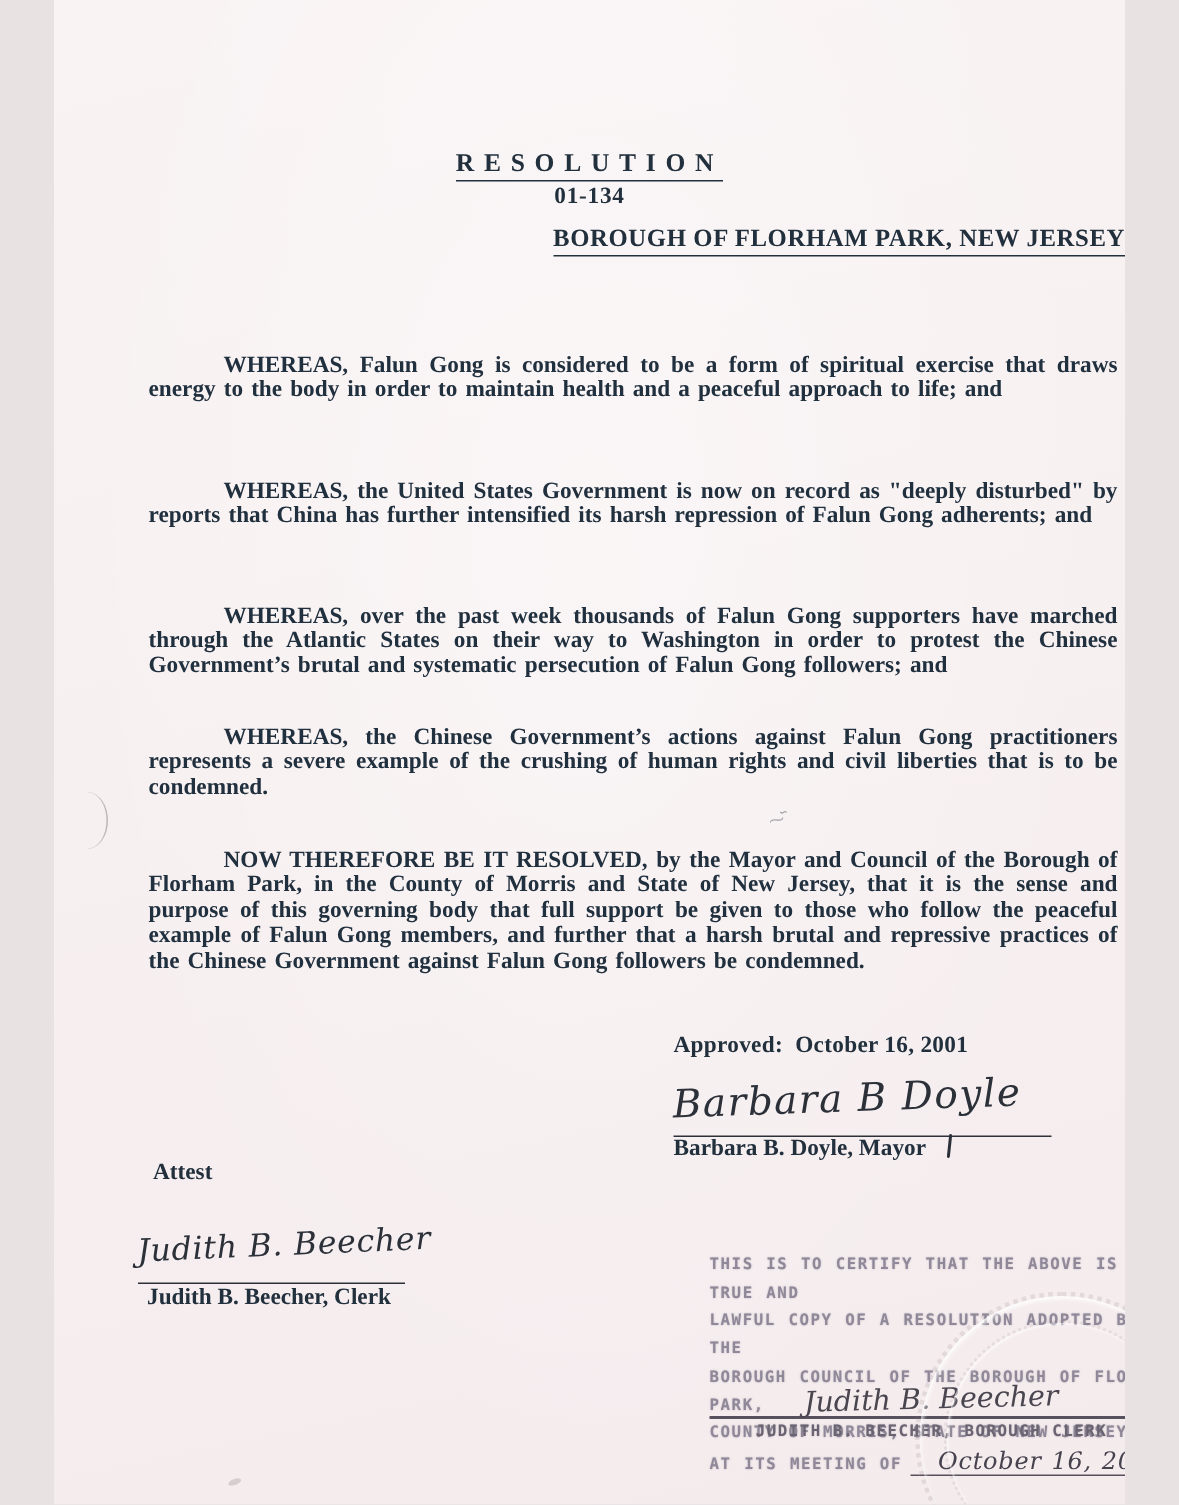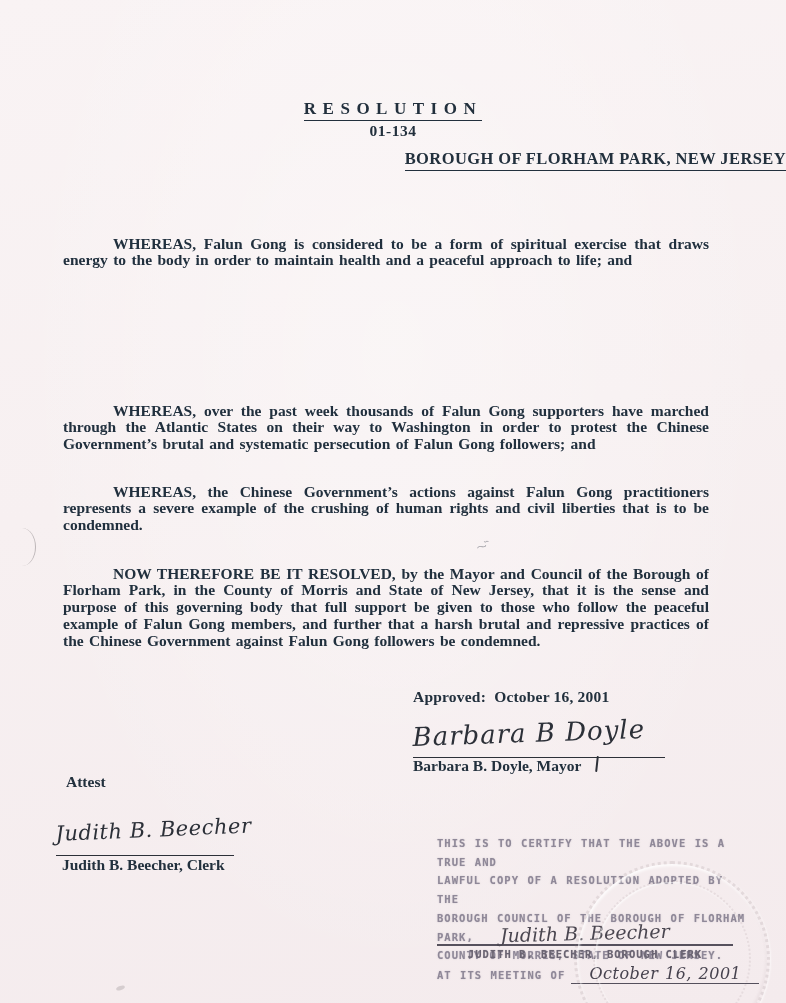--- a/index.html
+++ b/index.html
@@ -1,18 +1,18 @@
 <!DOCTYPE html>
 <html><head>
 <meta charset="utf-8">
 <style>
   html,body{margin:0;padding:0;background:#e8e2e3;}
   .page{
     position:relative;
-    width:786px;height:1003px;
+    width:714px;height:1003px;
     margin:0 auto;
     background:
       radial-gradient(ellipse at 50% 35%, rgba(255,255,255,0.35), rgba(0,0,0,0) 70%),
       linear-gradient(168deg,#f9f3f4 0%,#f7f0f1 45%,#f4ebed 100%);
     overflow:hidden;
     font-family:"Liberation Serif", serif;
     color:#22303d;
   }
   
   .header{position:absolute;top:99px;left:0;width:100%;text-align:center;}
@@ -140,20 +140,21 @@
 
   <div class="header">
     <div><span class="title">RESOLUTION</span></div>
     <div class="res-number">01-134</div>
   </div>
   <div class="subtitle-wrap">
     <span class="subtitle">BOROUGH OF FLORHAM PARK, NEW JERSEY</span>
   </div>
 
   <p class="para" id="p1">WHEREAS, Falun Gong is considered to be a form of spiritual exercise that draws energy to the body in order to maintain health and a peaceful approach to life; and</p>
+  <p class="para" id="p2">WHEREAS, the United States Government is now on record as "deeply disturbed" by reports that China has further intensified its harsh repression of Falun Gong adherents; and</p>
   <p class="para" id="p4">WHEREAS, the Chinese Government’s actions against Falun Gong practitioners represents a severe example of the crushing of human rights and civil liberties that is to be condemned.</p>
   <p class="para" id="p3">WHEREAS, over the past week thousands of Falun Gong supporters have marched through the Atlantic States on their way to Washington in order to protest the Chinese Government’s brutal and systematic persecution of Falun Gong followers; and</p>
   <p class="para" id="p5">NOW THEREFORE BE IT RESOLVED, by the Mayor and Council of the Borough of Florham Park, in the County of Morris and State of New Jersey, that it is the sense and purpose of this governing body that full support be given to those who follow the peaceful example of Falun Gong members, and further that a harsh brutal and repressive practices of the Chinese Government against Falun Gong followers be condemned.</p>
 
   <span class="crease-mark"></span>
   <span class="smudge">⁓᷈</span>
   <span class="corner-speck"></span>
 
   <div class="approved">Approved:  October 16, 2001</div>
   <div class="mayor-sig-wrap">

